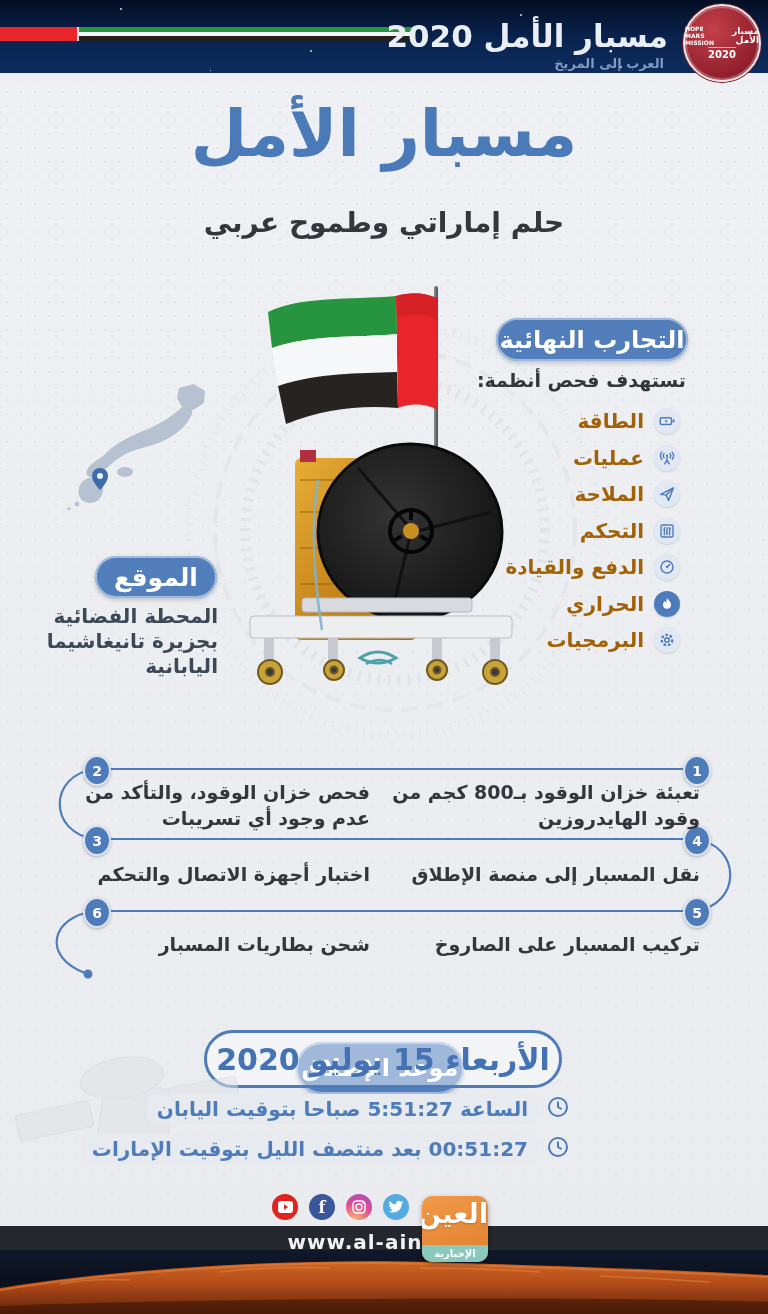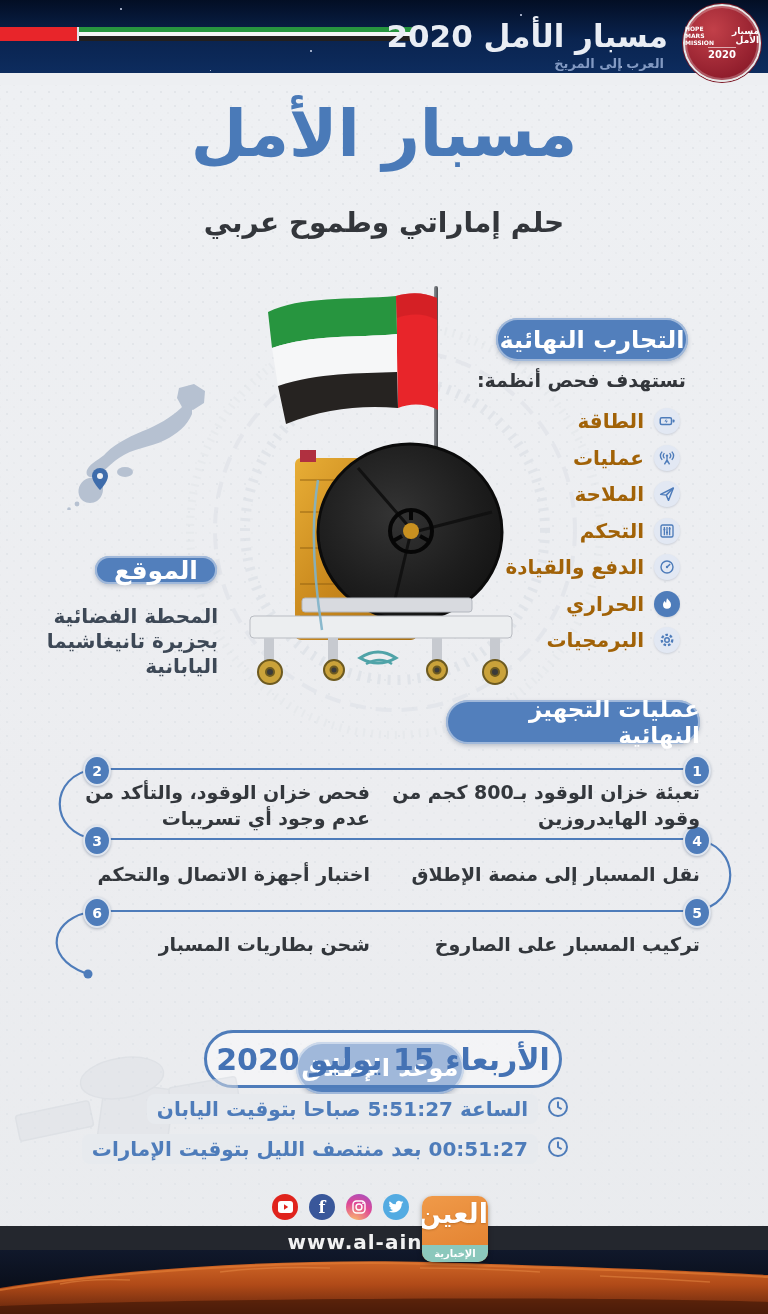--- a/index.html
+++ b/index.html
@@ -270,28 +270,27 @@
       <span class="ticon">
         <svg width="18" height="18" viewBox="0 0 24 24" fill="none" stroke="#4e7cba">
             <circle cx="12" cy="12" r="7" stroke-width="3" stroke-dasharray="3.4 2.6"></circle>
             <circle cx="12" cy="12" r="3" stroke-width="2"></circle>
           </svg>
       </span>
       <span class="tlabel">البرمجيات</span>
     </div>
   </div>
 
-  <div class="pill" style="top:556px;left:95px;width:122px;height:28px;font-size:25px;">الموقع</div>
+  <div class="pill" style="top:556px;left:95px;width:122px;height:42px;font-size:25px;">الموقع</div>
   <div id="loc-text">
     <div>المحطة الفضائية</div>
     <div>بجزيرة تانيغاشيما</div>
     <div>اليابانية</div>
   </div>
 
-  <div class="pill" style="top:700px;right:68px;width:254px;height:44px;font-size:23px;">عمليات التجهيز النهائية</div>
 
   <svg class="abs" style="left:0;top:745px;" width="768" height="250" viewBox="0 0 768 250">
     <g fill="none" stroke="#4e7cba" stroke-width="2.2">
       <path d="M95 24 H695"></path>
       <path d="M95 24 C 48 30 48 88 95 94"></path>
       <path d="M95 94 H695"></path>
       <path d="M695 94 C 742 100 742 160 695 166"></path>
       <path d="M95 166 H695"></path>
       <path d="M95 166 C 50 172 42 212 85 228"></path>
     </g>

